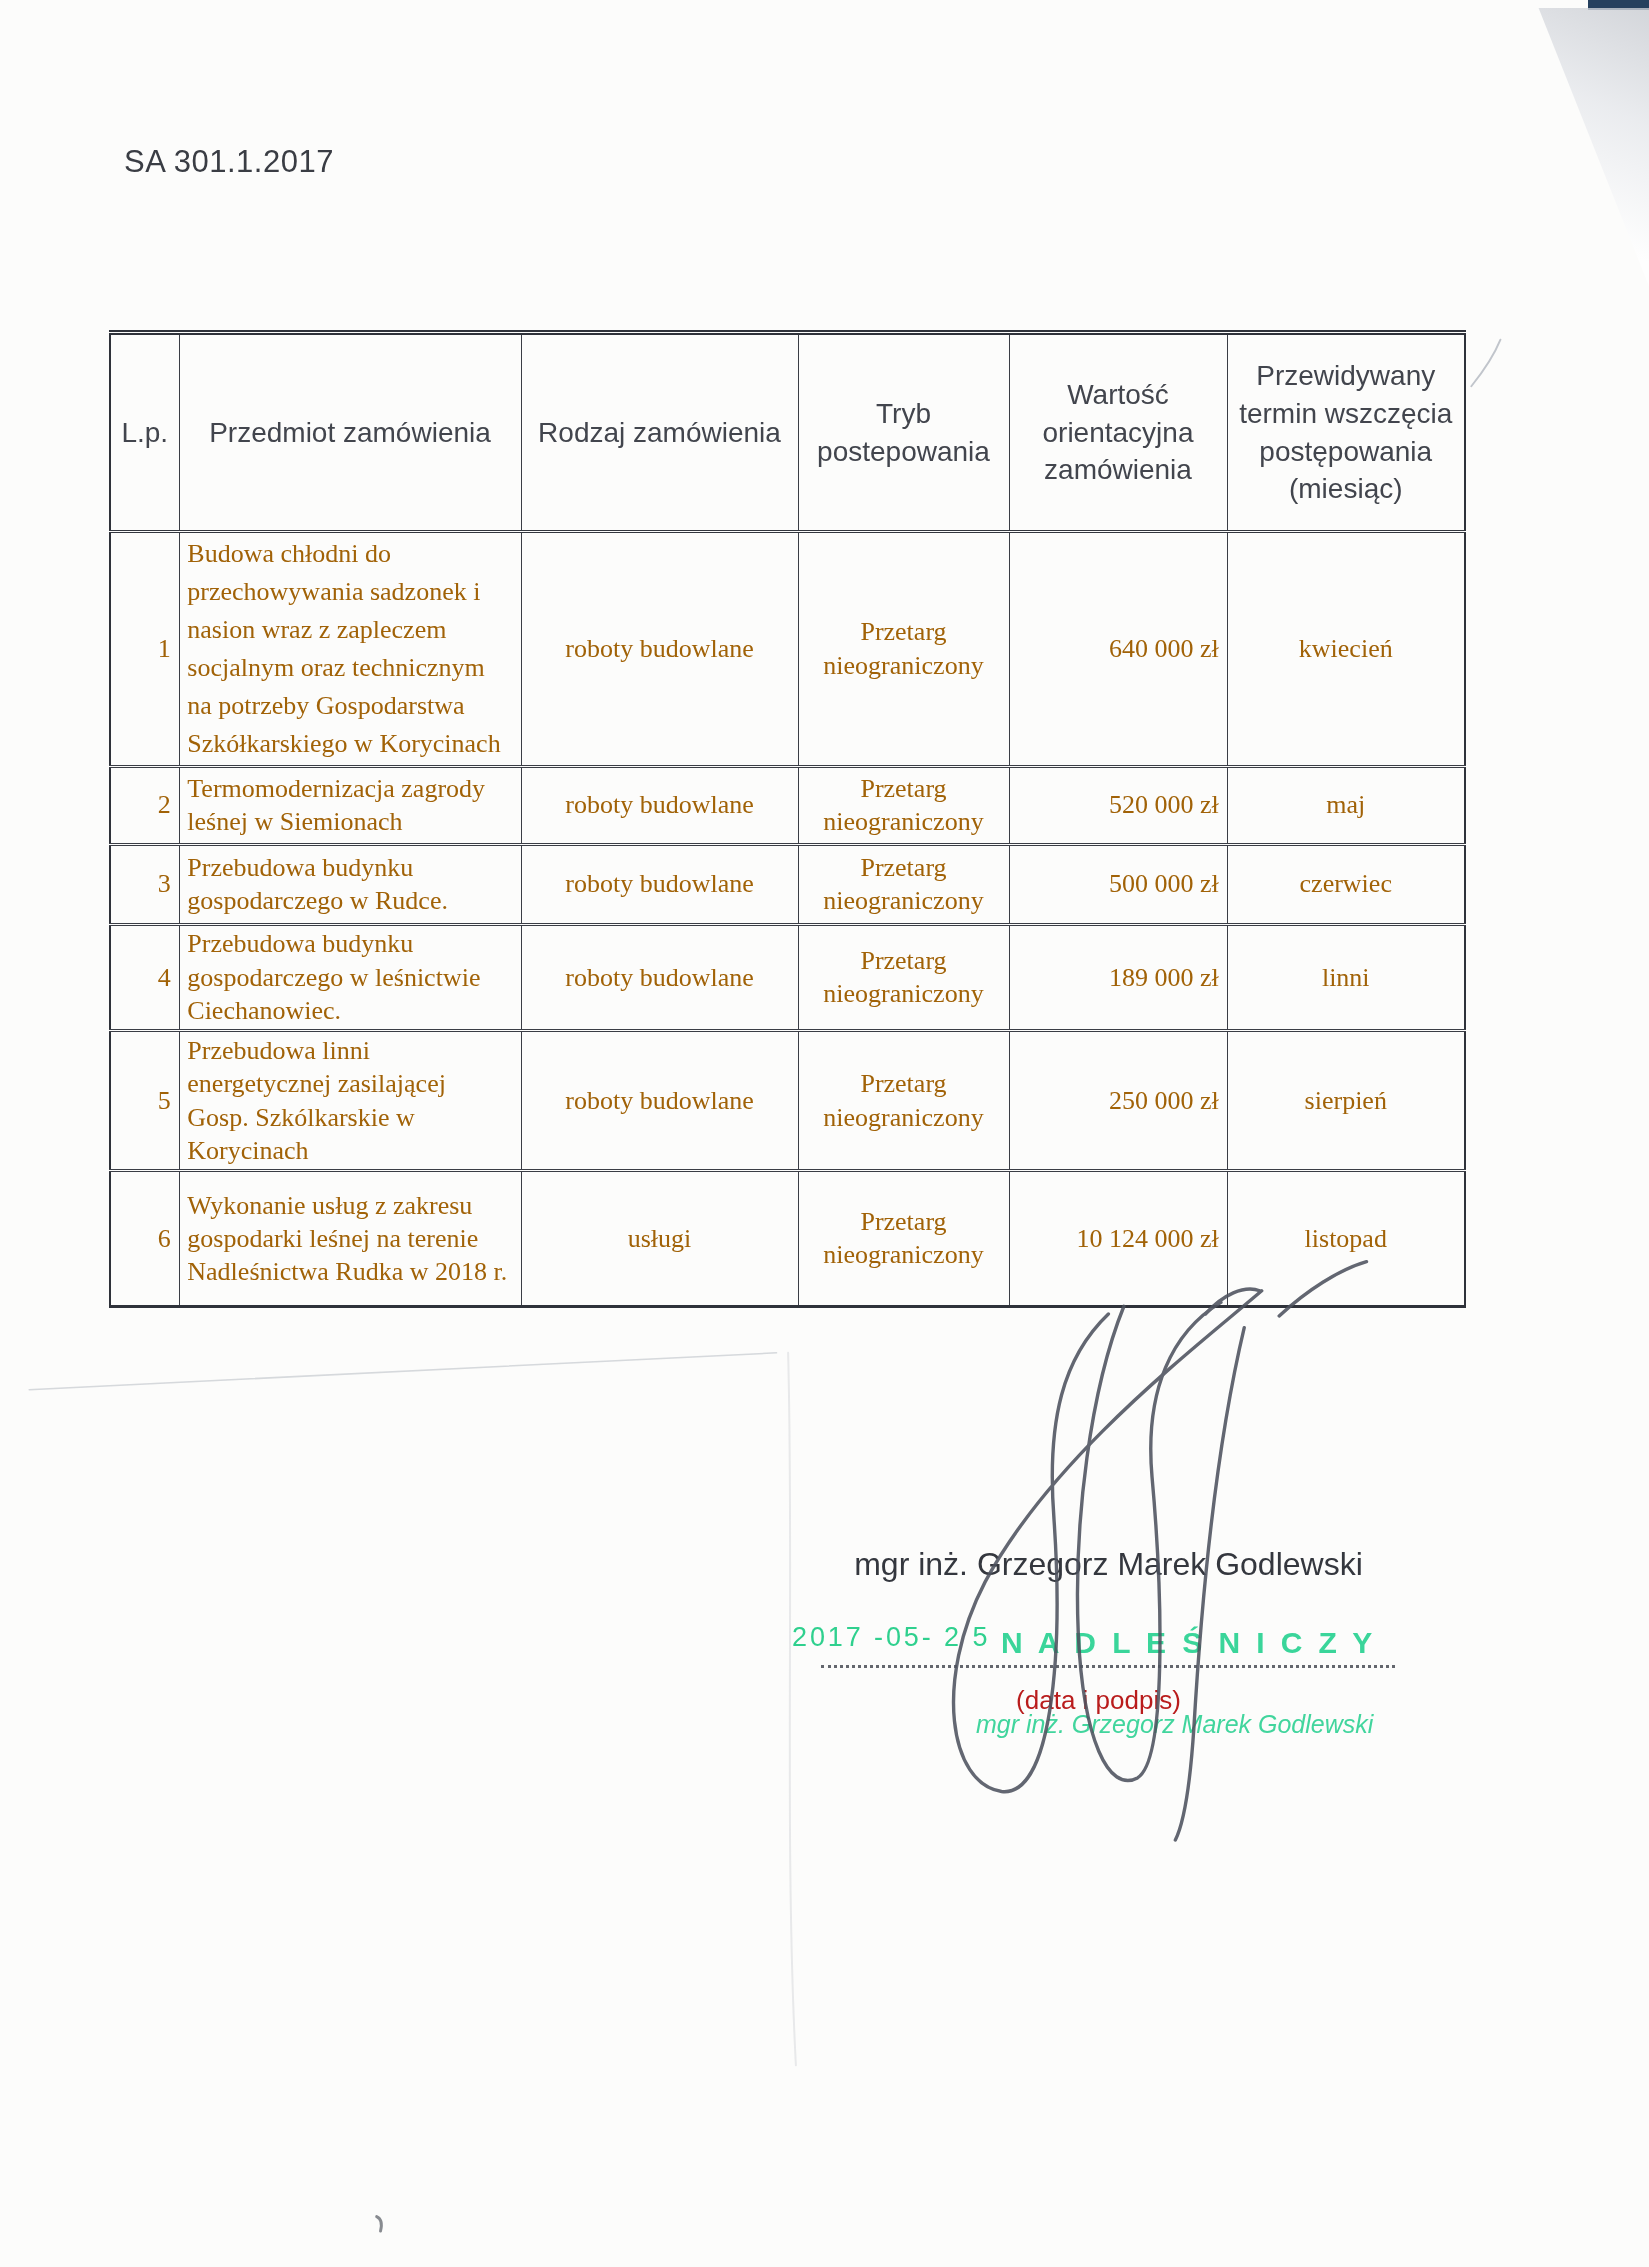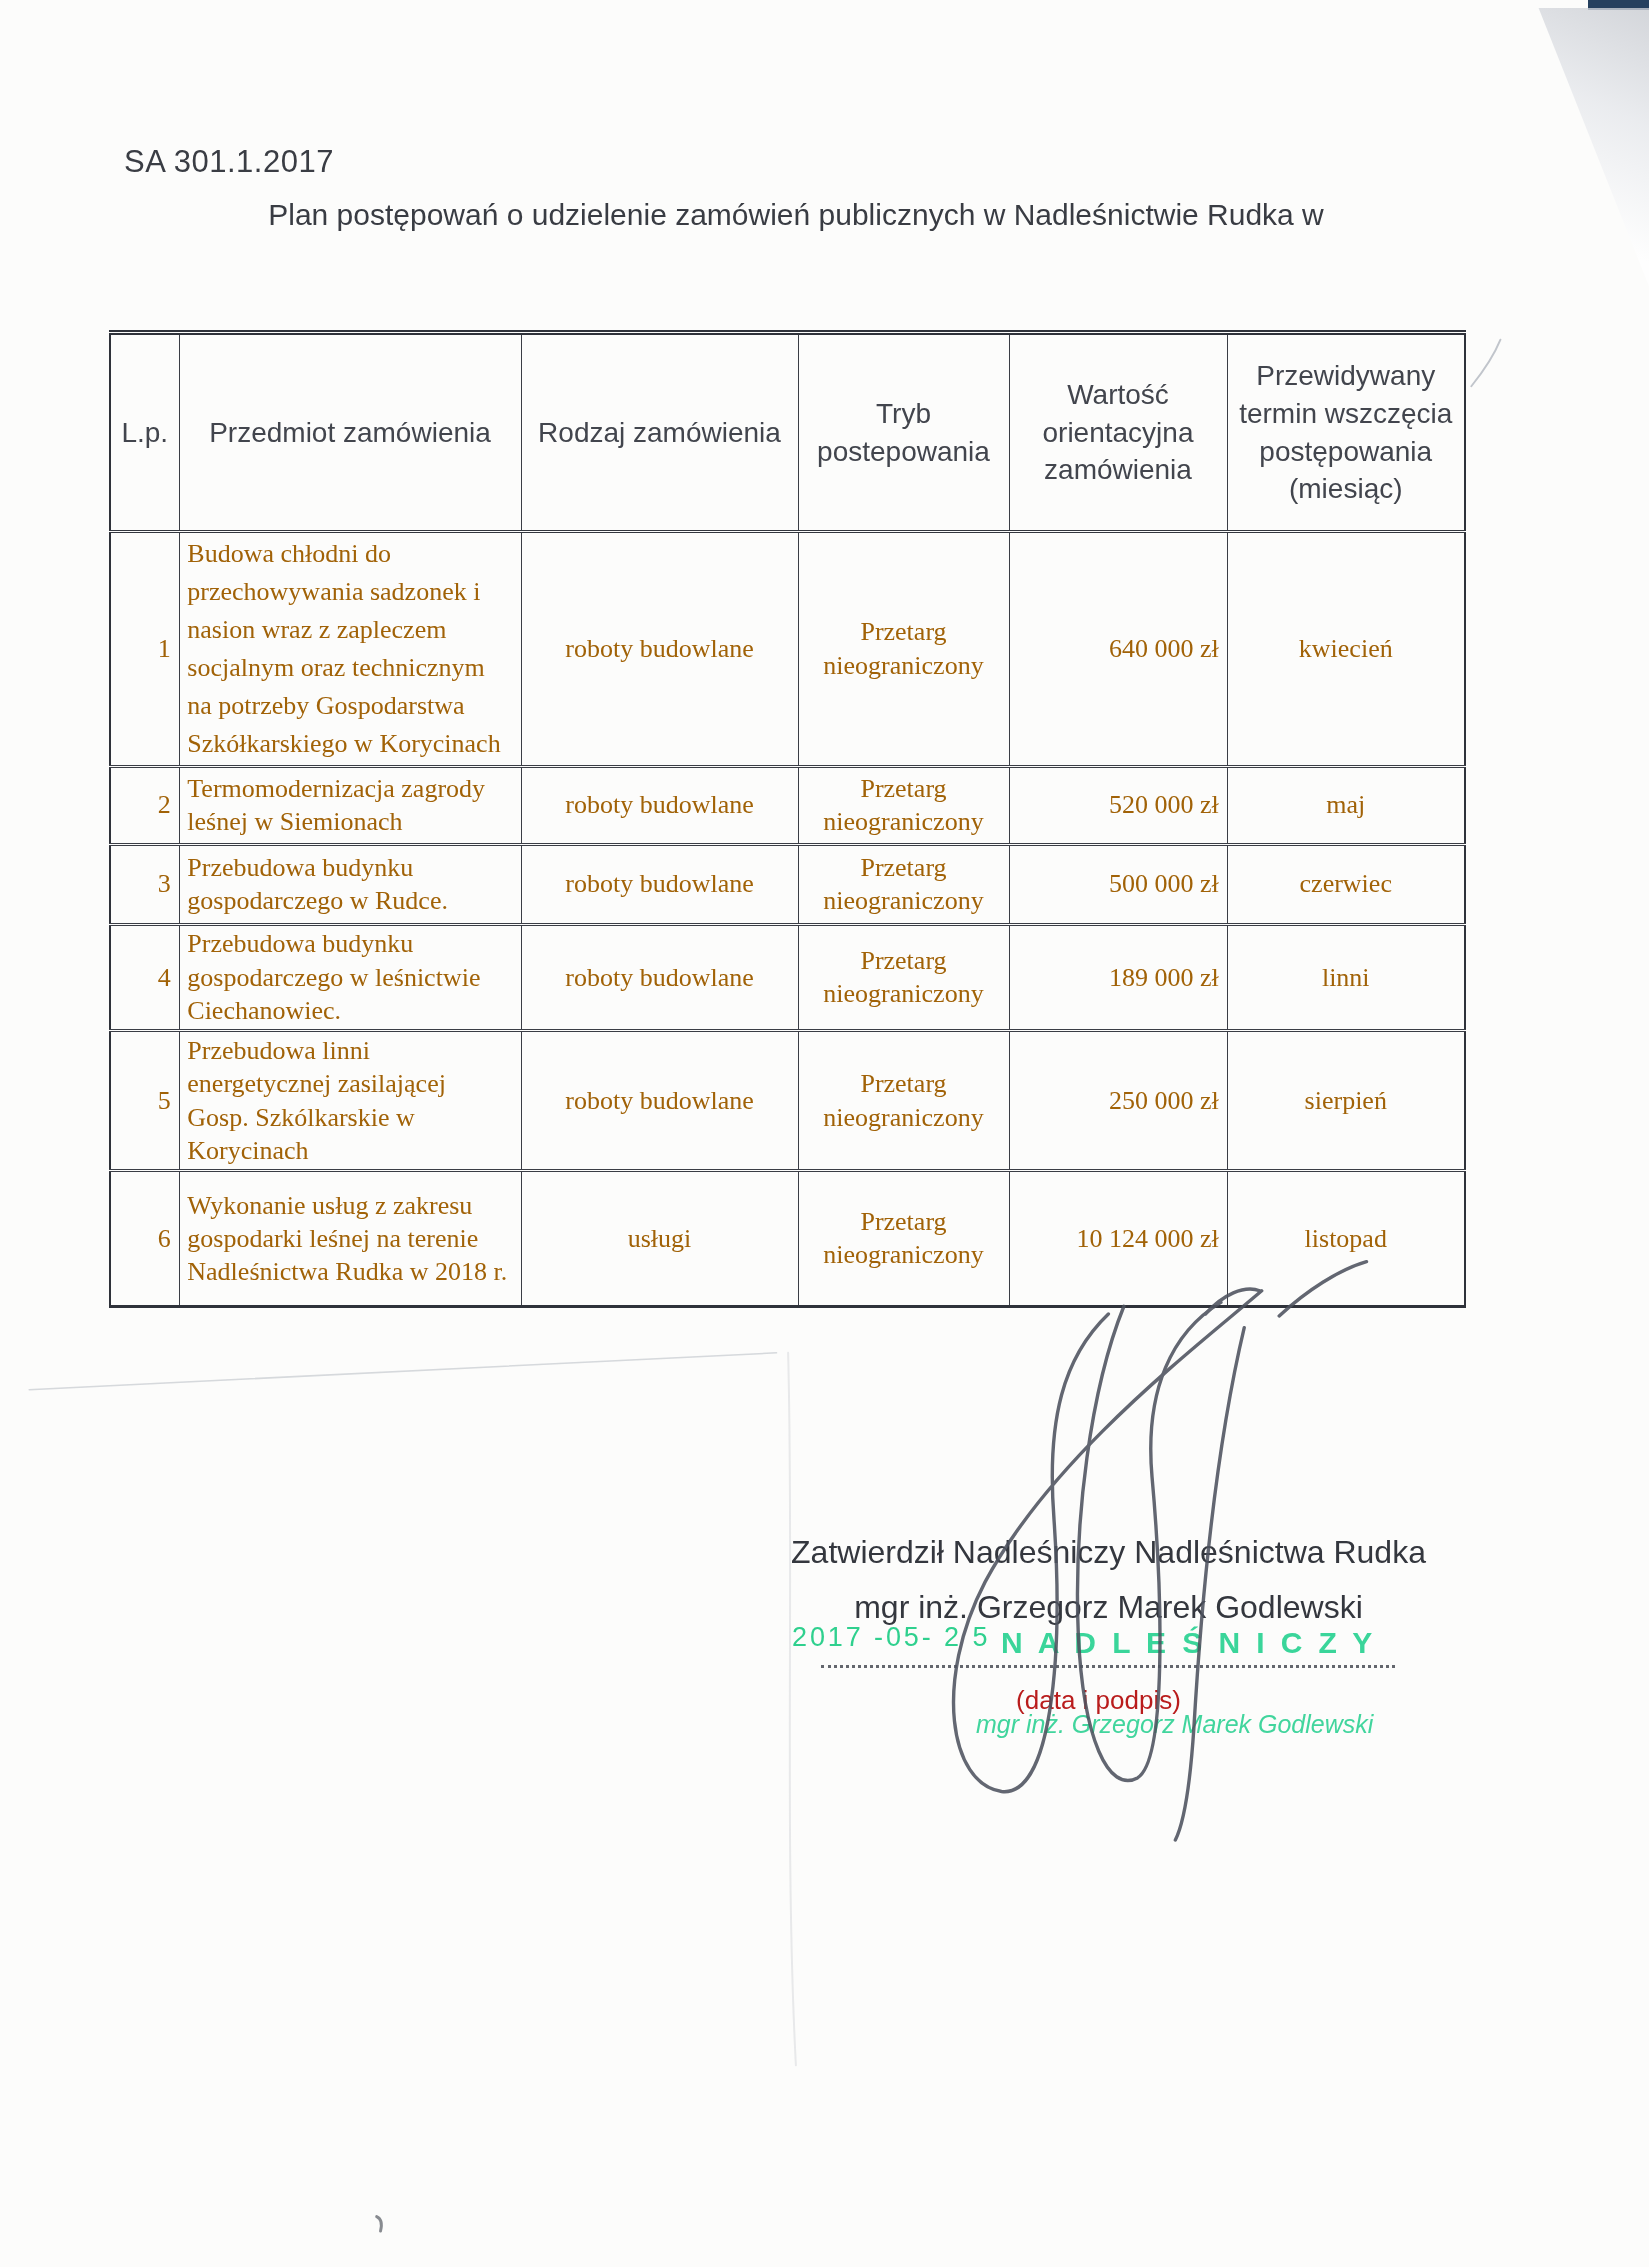--- a/index.html
+++ b/index.html
@@ -87,21 +87,20 @@
 <body>
 
 <div>
 
   <div class="abs corner-navy"></div>
   <div class="abs corner-wedge"></div>
 
   <div class="abs ref-number">SA 301.1.2017</div>
 
   <div class="abs doc-title">
-    <div>Plan postępowań o udzielenie zamówień publicznych w Nadleśnictwie Rudka w</div>
   </div>
 
   <table class="plan">
     <colgroup>
       <col style="width:69px">
         <col style="width:342px">
         <col style="width:277px">
       <col style="width:211px">
         <col style="width:218px">
         <col style="width:238px">
@@ -162,21 +161,20 @@
         <td class="c-przedmiot">Wykonanie usług z zakresu gospodarki leśnej na terenie Nadleśnictwa Rudka w 2018 r.</td>
         <td class="c-rodzaj">usługi</td>
         <td class="c-tryb">Przetarg nieograniczony</td>
         <td class="c-wartosc">10 124 000 zł</td>
         <td class="c-termin">listopad</td>
       </tr>
     </tbody>
   </table>
 
   <div class="abs approve-block">
-    <div>Zatwierdził Nadleśniczy Nadleśnictwa Rudka</div>
     <div class="approve-line2">mgr inż. Grzegorz Marek Godlewski</div>
   </div>
 
   <div class="abs stamp-date">2017 -05- 2 5</div>
   <div class="abs stamp-title">N A D L E Ś N I C Z Y</div>
   <div class="abs dotted-line"></div>
   <div class="abs sig-caption">(data i podpis)</div>
   <div class="abs stamp-name">mgr inż. Grzegorz Marek Godlewski</div>
 
   <svg class="overlay" width="1650" height="2268" viewBox="0 0 1700 2337">

